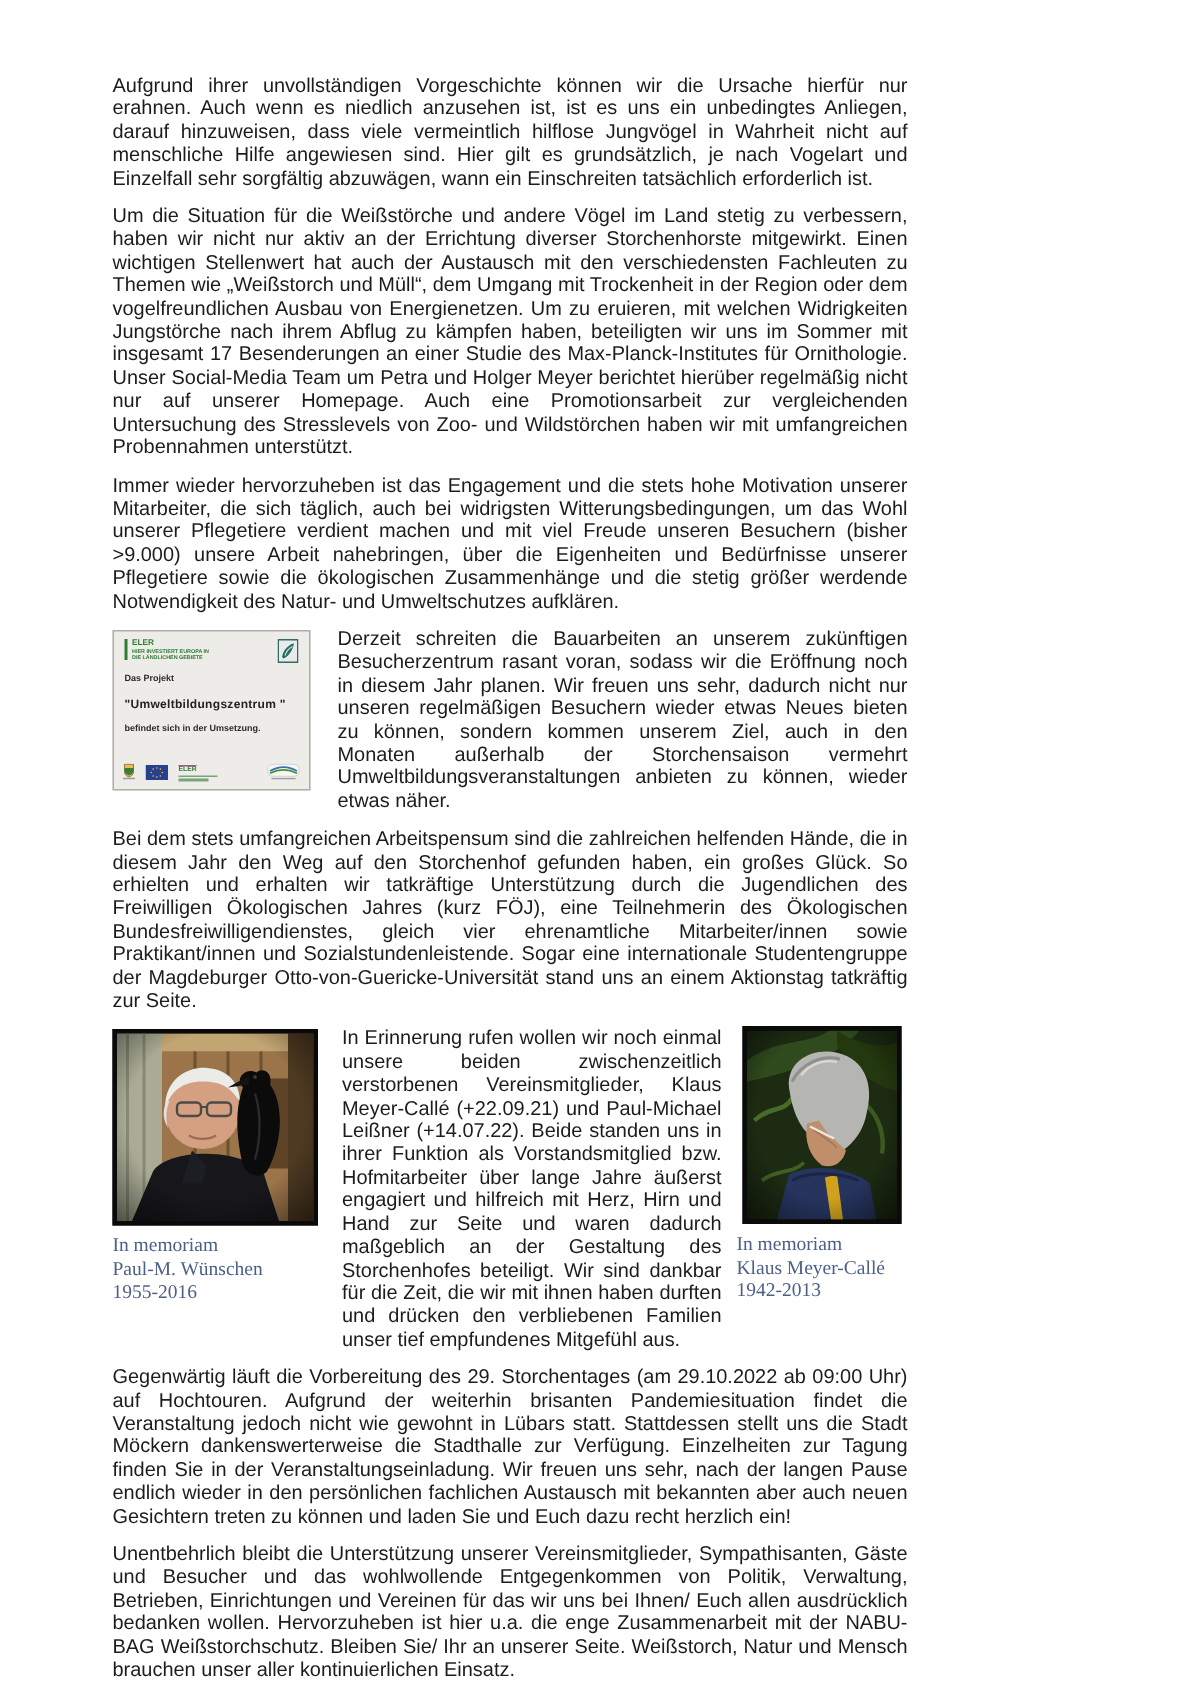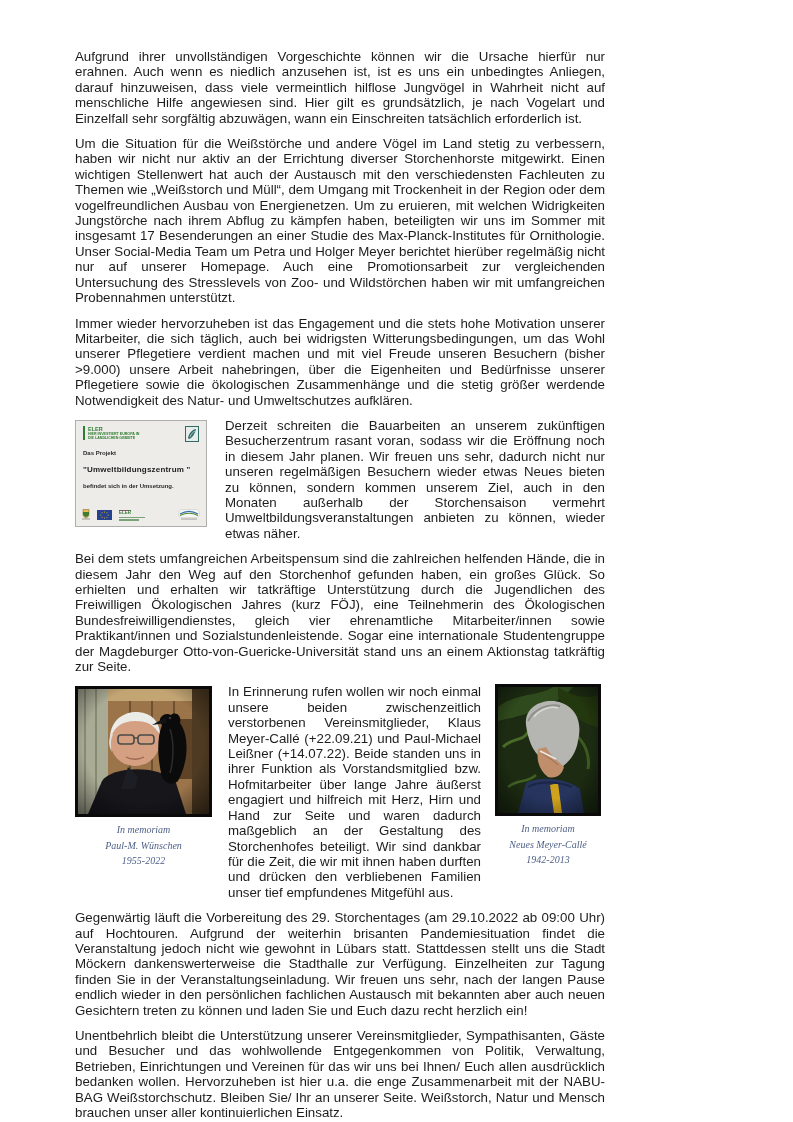--- a/index.html
+++ b/index.html
@@ -30,22 +30,22 @@
   .flyer-eler-footer{font-size:4.5px;font-weight:bold;color:#2f7d32;line-height:4.5px;}
   .tiny-bars{width:26px;}
   .tiny-bar{height:1.5px;background:#9aa79a;margin-top:1px;}
   .tiny-bar.m{background:#b54a8e;width:12px;}
   .logo-right{margin-left:auto;}
   
   .mem-left{float:left;width:137px;margin:2px 16px 30px 0;}
   .mem-right{float:right;width:114px;margin:0 0 12px 10px;}
   .photo-frame{border:3px solid #0a0a0a;font-size:0;line-height:0;background:#000;}
   .mem-caption{
-    font-family:"Liberation Serif","DejaVu Serif",serif;font-style:italic;
-    color:#4d5f87;font-size:10px;line-height:15.5px;text-align:center;margin-top:5px;
+    font-family:"Liberation Serif","DejaVu Serif",serif;
+    color:#4d5f87;font-size:13px;line-height:15.5px;margin-top:5px;
   }
   .clear-left{clear:left;}
   .clear-both{clear:both;}
   
   .signature{
     font-family:"DejaVu Serif","Liberation Serif",serif;font-style:italic;
     color:#8a7cc0;font-size:21px;letter-spacing:1.5px;
     margin:18px 0 0 112px;transform:rotate(-1.3deg);transform-origin:left center;
     white-space:nowrap;
   }
@@ -150,21 +150,21 @@
           <path d="M84,36 C78,30 86,22 93,26 C98,22 104,27 102,34 C112,48 110,74 100,92 C96,96 88,96 84,88 C80,72 78,52 84,36 Z" fill="#0b0b0b"></path>
           <path d="M88,28 L74,36 L88,34 Z" fill="#131313"></path>
           <path d="M92,40 C96,52 96,70 92,84" stroke="#2c2c2c" stroke-width="1.5" fill="none"></path>
           <circle cx="92" cy="29" r="1.3" fill="#3a3a3a"></circle>
           <rect width="131" height="125" fill="url(#vig1)"></rect>
         </svg>
       </div>
       <figcaption class="mem-caption">
         <div>In memoriam</div>
         <div>Paul-M. Wünschen</div>
-        <div>1955-2022</div>
+        <div>1955-2016</div>
       </figcaption>
     </figure>
 
     <figure class="mem-right">
       <div class="photo-frame" style="margin:0 4px">
         <svg width="100" height="126" viewBox="0 0 100 126">
           <defs>
             <radialGradient id="vig2" cx="50%" cy="45%" r="80%">
               <stop offset="55%" stop-color="rgba(0,0,0,0)"></stop>
               <stop offset="100%" stop-color="rgba(0,0,0,0.65)"></stop>
@@ -183,21 +183,21 @@
           <path d="M44,66 C50,70 56,74 60,78" stroke="#a5775a" stroke-width="1.2" fill="none"></path>
           <path d="M42,64 L58,72" stroke="#e8e8e4" stroke-width="1.6" fill="none"></path>
           <path d="M20,126 L28,96 C44,88 70,92 82,102 L86,126 Z" fill="#26345e"></path>
           <path d="M52,98 L56,126 L64,126 L60,96 Z" fill="#d0a21c"></path>
           <path d="M30,100 C40,94 60,94 74,100" stroke="#1b2646" stroke-width="2" fill="none"></path>
           <rect width="100" height="126" fill="url(#vig2)"></rect>
         </svg>
       </div>
       <figcaption class="mem-caption">
         <div>In memoriam</div>
-        <div>Neues Meyer-Callé</div>
+        <div>Klaus Meyer-Callé</div>
         <div>1942-2013</div>
       </figcaption>
     </figure>
 
     <p class="body-text">In Erinnerung rufen wollen wir noch einmal unsere beiden zwischenzeitlich verstorbenen Vereinsmitglieder, Klaus Meyer-Callé (+22.09.21) und Paul-Michael Leißner (+14.07.22). Beide standen uns in ihrer Funktion als Vorstandsmitglied bzw. Hofmitarbeiter über lange Jahre äußerst engagiert und hilfreich mit Herz, Hirn und Hand zur Seite und waren dadurch maßgeblich an der Gestaltung des Storchenhofes beteiligt. Wir sind dankbar für die Zeit, die wir mit ihnen haben durften und drücken den verbliebenen Familien unser tief empfundenes Mitgefühl aus.</p>
 
     <p class="body-text">Gegenwärtig läuft die Vorbereitung des 29. Storchentages (am 29.10.2022 ab 09:00 Uhr) auf Hochtouren. Aufgrund der weiterhin brisanten Pandemiesituation findet die Veranstaltung jedoch nicht wie gewohnt in Lübars statt. Stattdessen stellt uns die Stadt Möckern dankenswerterweise die Stadthalle zur Verfügung. Einzelheiten zur Tagung finden Sie in der Veranstaltungseinladung. Wir freuen uns sehr, nach der langen Pause endlich wieder in den persönlichen fachlichen Austausch mit bekannten aber auch neuen Gesichtern treten zu können und laden Sie und Euch dazu recht herzlich ein!</p>
   </div>
 
   <p class="body-text clear-both">Unentbehrlich bleibt die Unterstützung unserer Vereinsmitglieder, Sympathisanten, Gäste und Besucher und das wohlwollende Entgegenkommen von Politik, Verwaltung, Betrieben, Einrichtungen und Vereinen für das wir uns bei Ihnen/ Euch allen ausdrücklich bedanken wollen. Hervorzuheben ist hier u.a. die enge Zusammenarbeit mit der NABU-BAG Weißstorchschutz. Bleiben Sie/ Ihr an unserer Seite. Weißstorch, Natur und Mensch brauchen unser aller kontinuierlichen Einsatz.</p>

